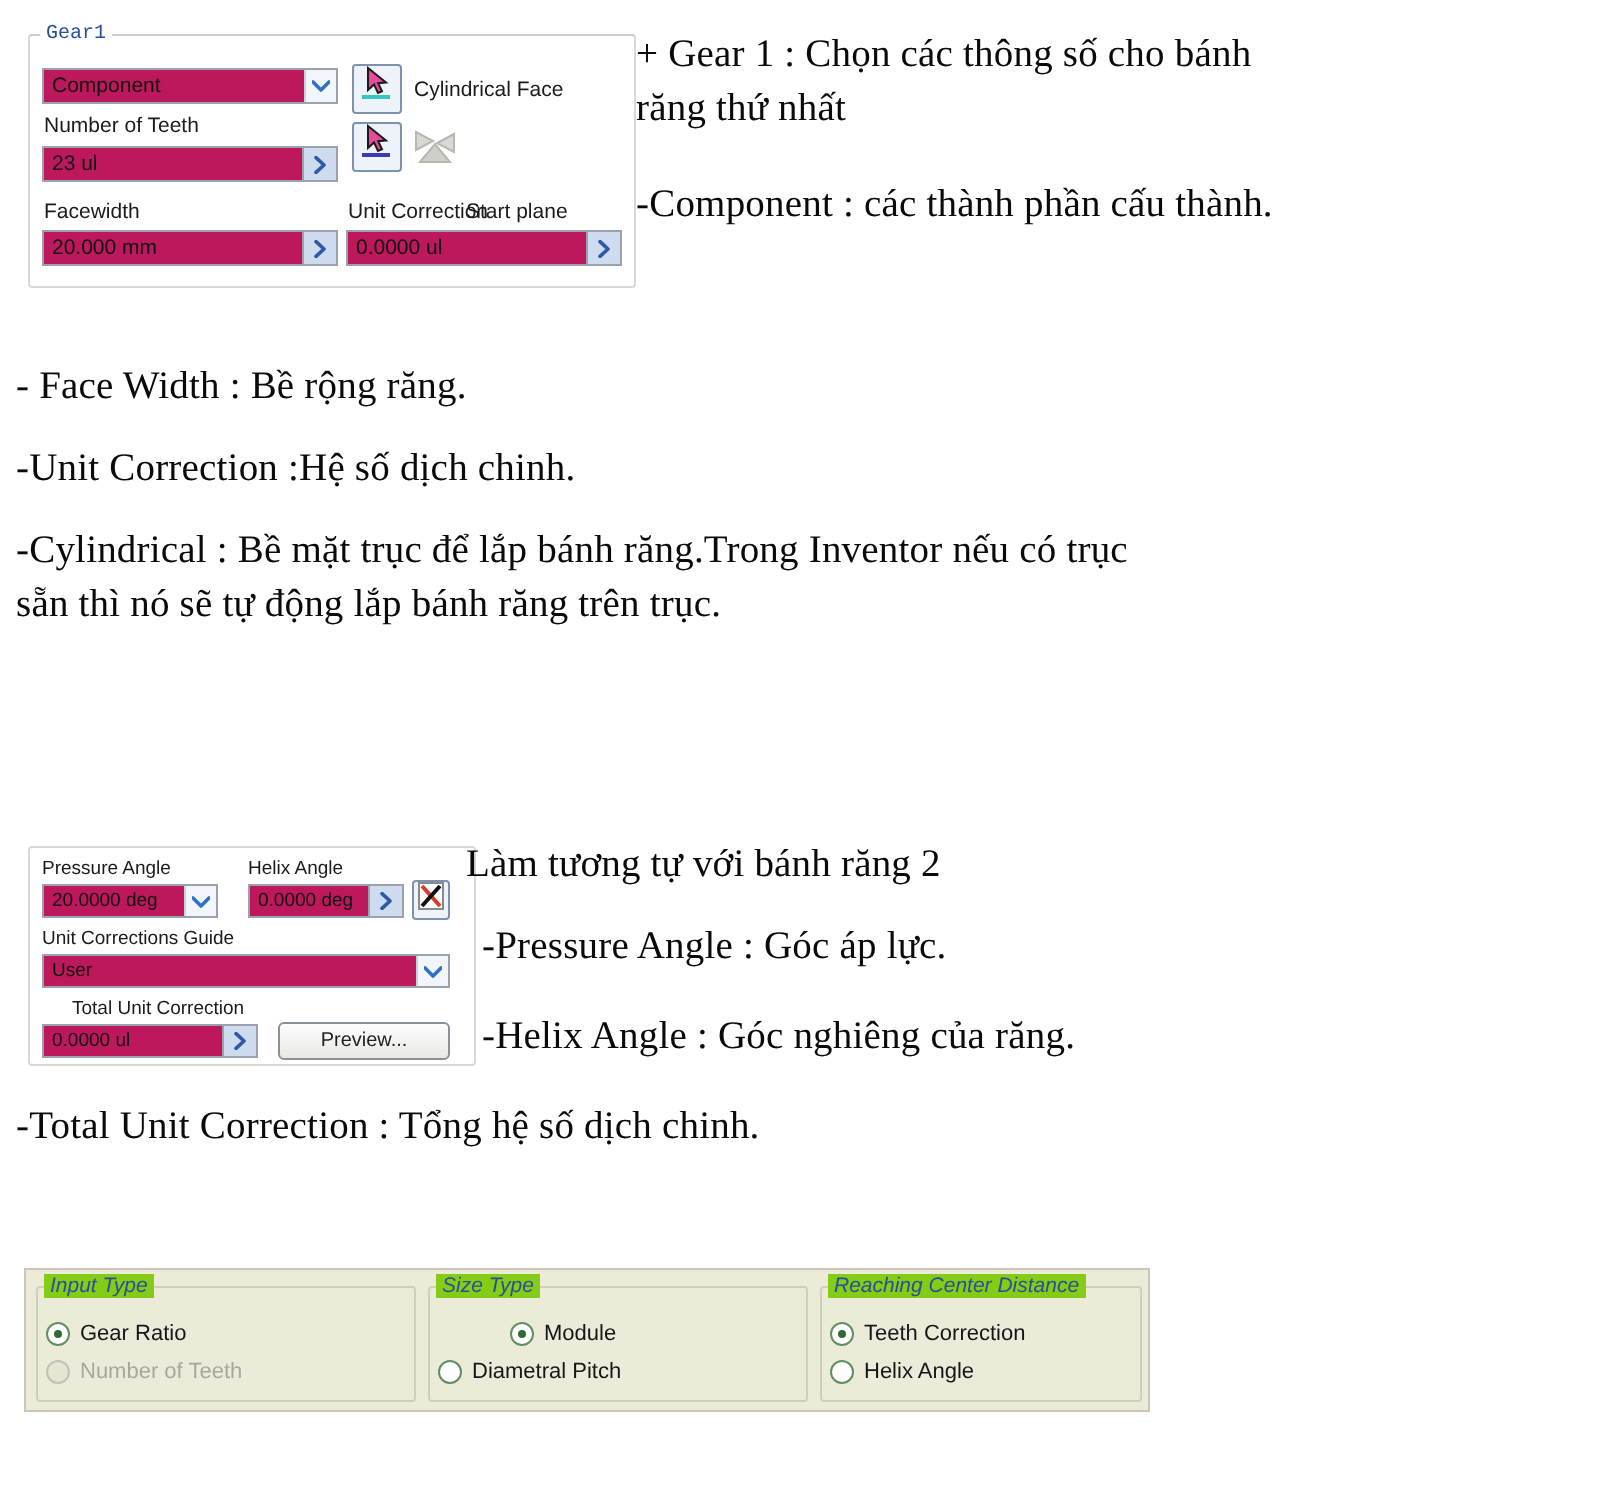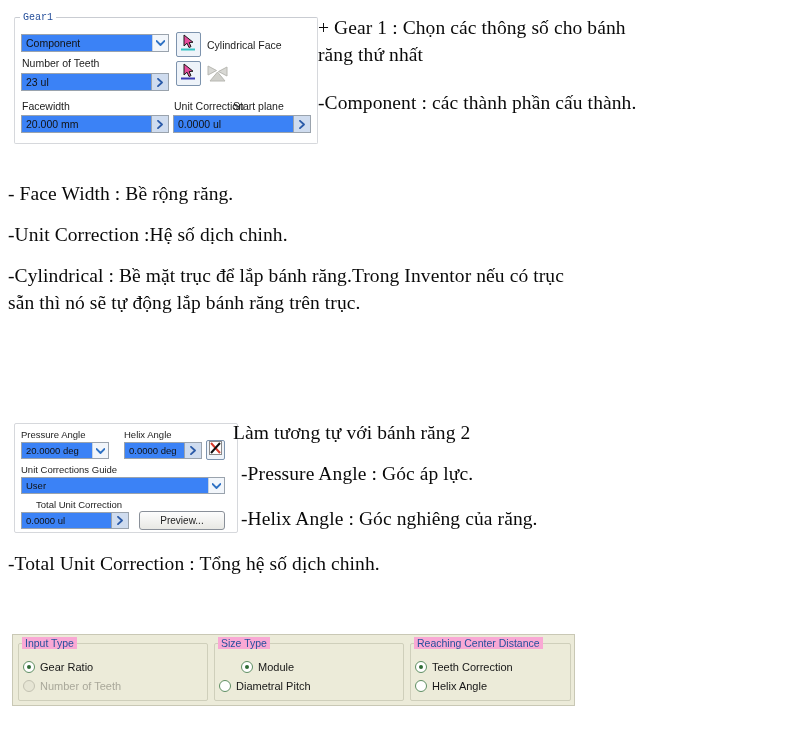--- a/index.html
+++ b/index.html
@@ -49,21 +49,21 @@
     position: absolute;
     color: #1b1b1b;
     font-family: "Liberation Sans", "DejaVu Sans", sans-serif;
     font-size: 10.5px;
     white-space: nowrap;
   }
 
   
   .inputbox {
     position: absolute;
-    background: #3b82f6;
+    background: #be185d;
     border: 1px solid #9aa3ad;
     display: flex;
     align-items: stretch;
   }
   .inputbox .val {
     flex: 1 1 auto;
     display: flex;
     align-items: center;
     padding-left: 4px;
     font-family: "Liberation Sans", "DejaVu Sans", sans-serif;
@@ -126,21 +126,21 @@
   
   #bottom-panel {
     position: absolute;
     background: #ecebd9;
     border: 1px solid #c9c8b5;
   }
   #bottom-panel .groupbox {
     background: transparent;
     border: 1px solid #cfcfbb;
   }
-  #bottom-panel .grouplabel { background: #f9a8d4; }
+  #bottom-panel .grouplabel { background: #84cc16; font-style: italic; }
   .radio-row {
     position: absolute;
     display: flex;
     align-items: center;
     gap: 5px;
     white-space: nowrap;
   }
   .radio-row .rlabel {
     font-family: "Liberation Sans", "DejaVu Sans", sans-serif;
     font-size: 11px;
@@ -320,21 +320,21 @@
       <span class="radio checked"></span>
       <span class="rlabel">Gear Ratio</span>
     </div>
     <div class="radio-row disabled" style="left:10px; top:45px;">
       <span class="radio disabled"></span>
       <span class="rlabel">Number of Teeth</span>
     </div>
 
     <div class="groupbox" style="left:201px; top:8px; width:190px; height:58px;"></div>
     <div class="grouplabel" style="left:205px; top:2px; font-size:10.5px;">Size Type</div>
-    <div class="radio-row" style="left:192px; top:26px;padding-left:36px;">
+    <div class="radio-row" style="left:206px; top:26px;padding-left:36px;">
       <span class="radio checked"></span>
       <span class="rlabel">Module</span>
     </div>
     <div class="radio-row" style="left:206px; top:45px;">
       <span class="radio"></span>
       <span class="rlabel">Diametral Pitch</span>
     </div>
 
     <div class="groupbox" style="left:397px; top:8px; width:161px; height:58px;"></div>
     <div class="grouplabel" style="left:401px; top:2px; font-size:10.5px;">Reaching Center Distance</div>

